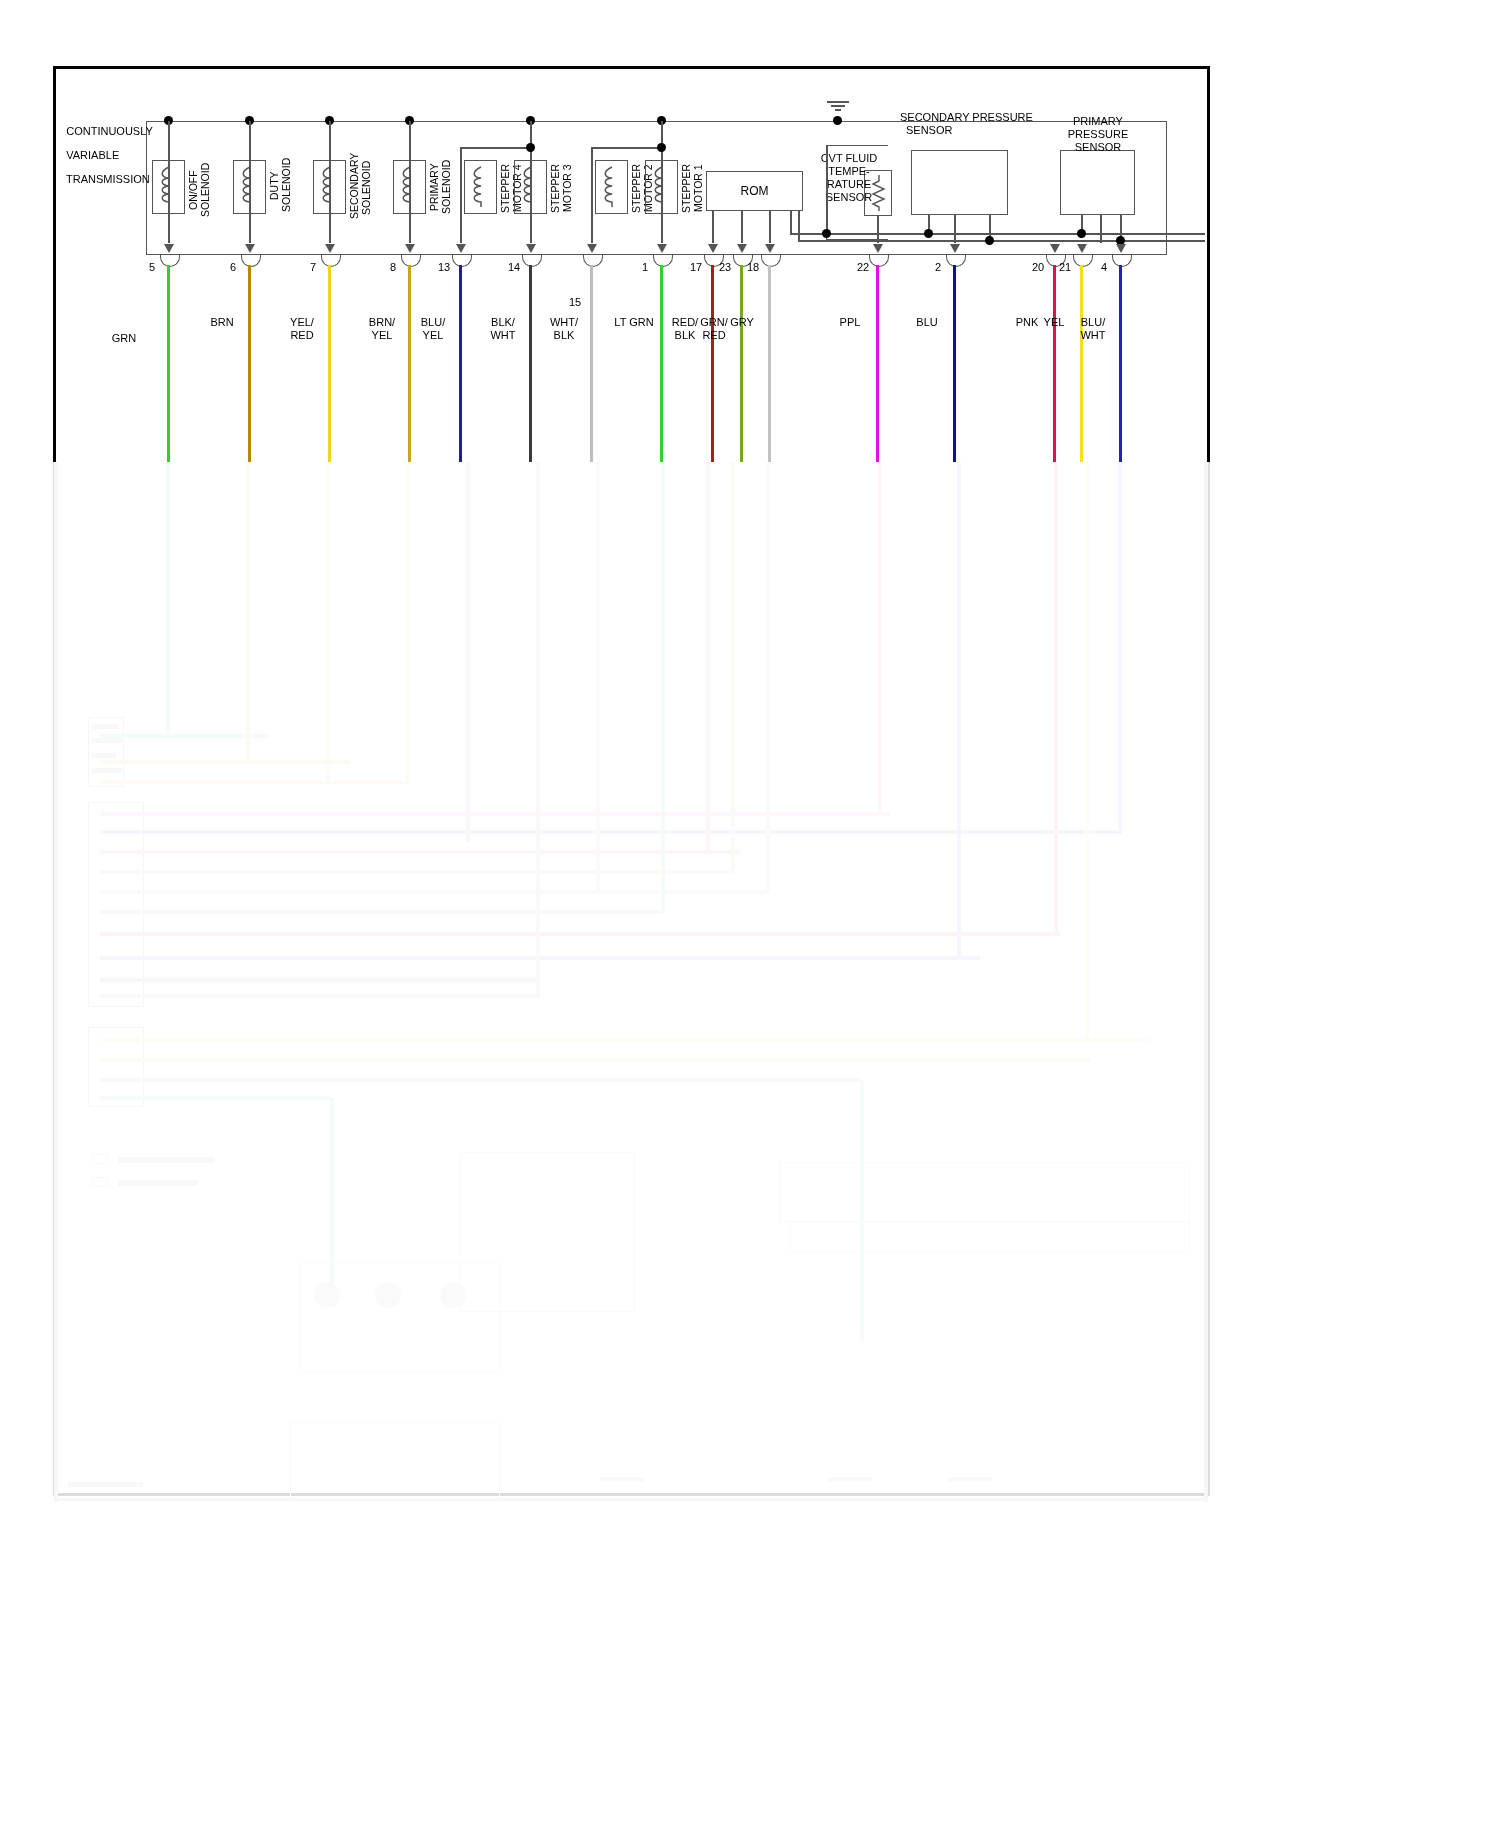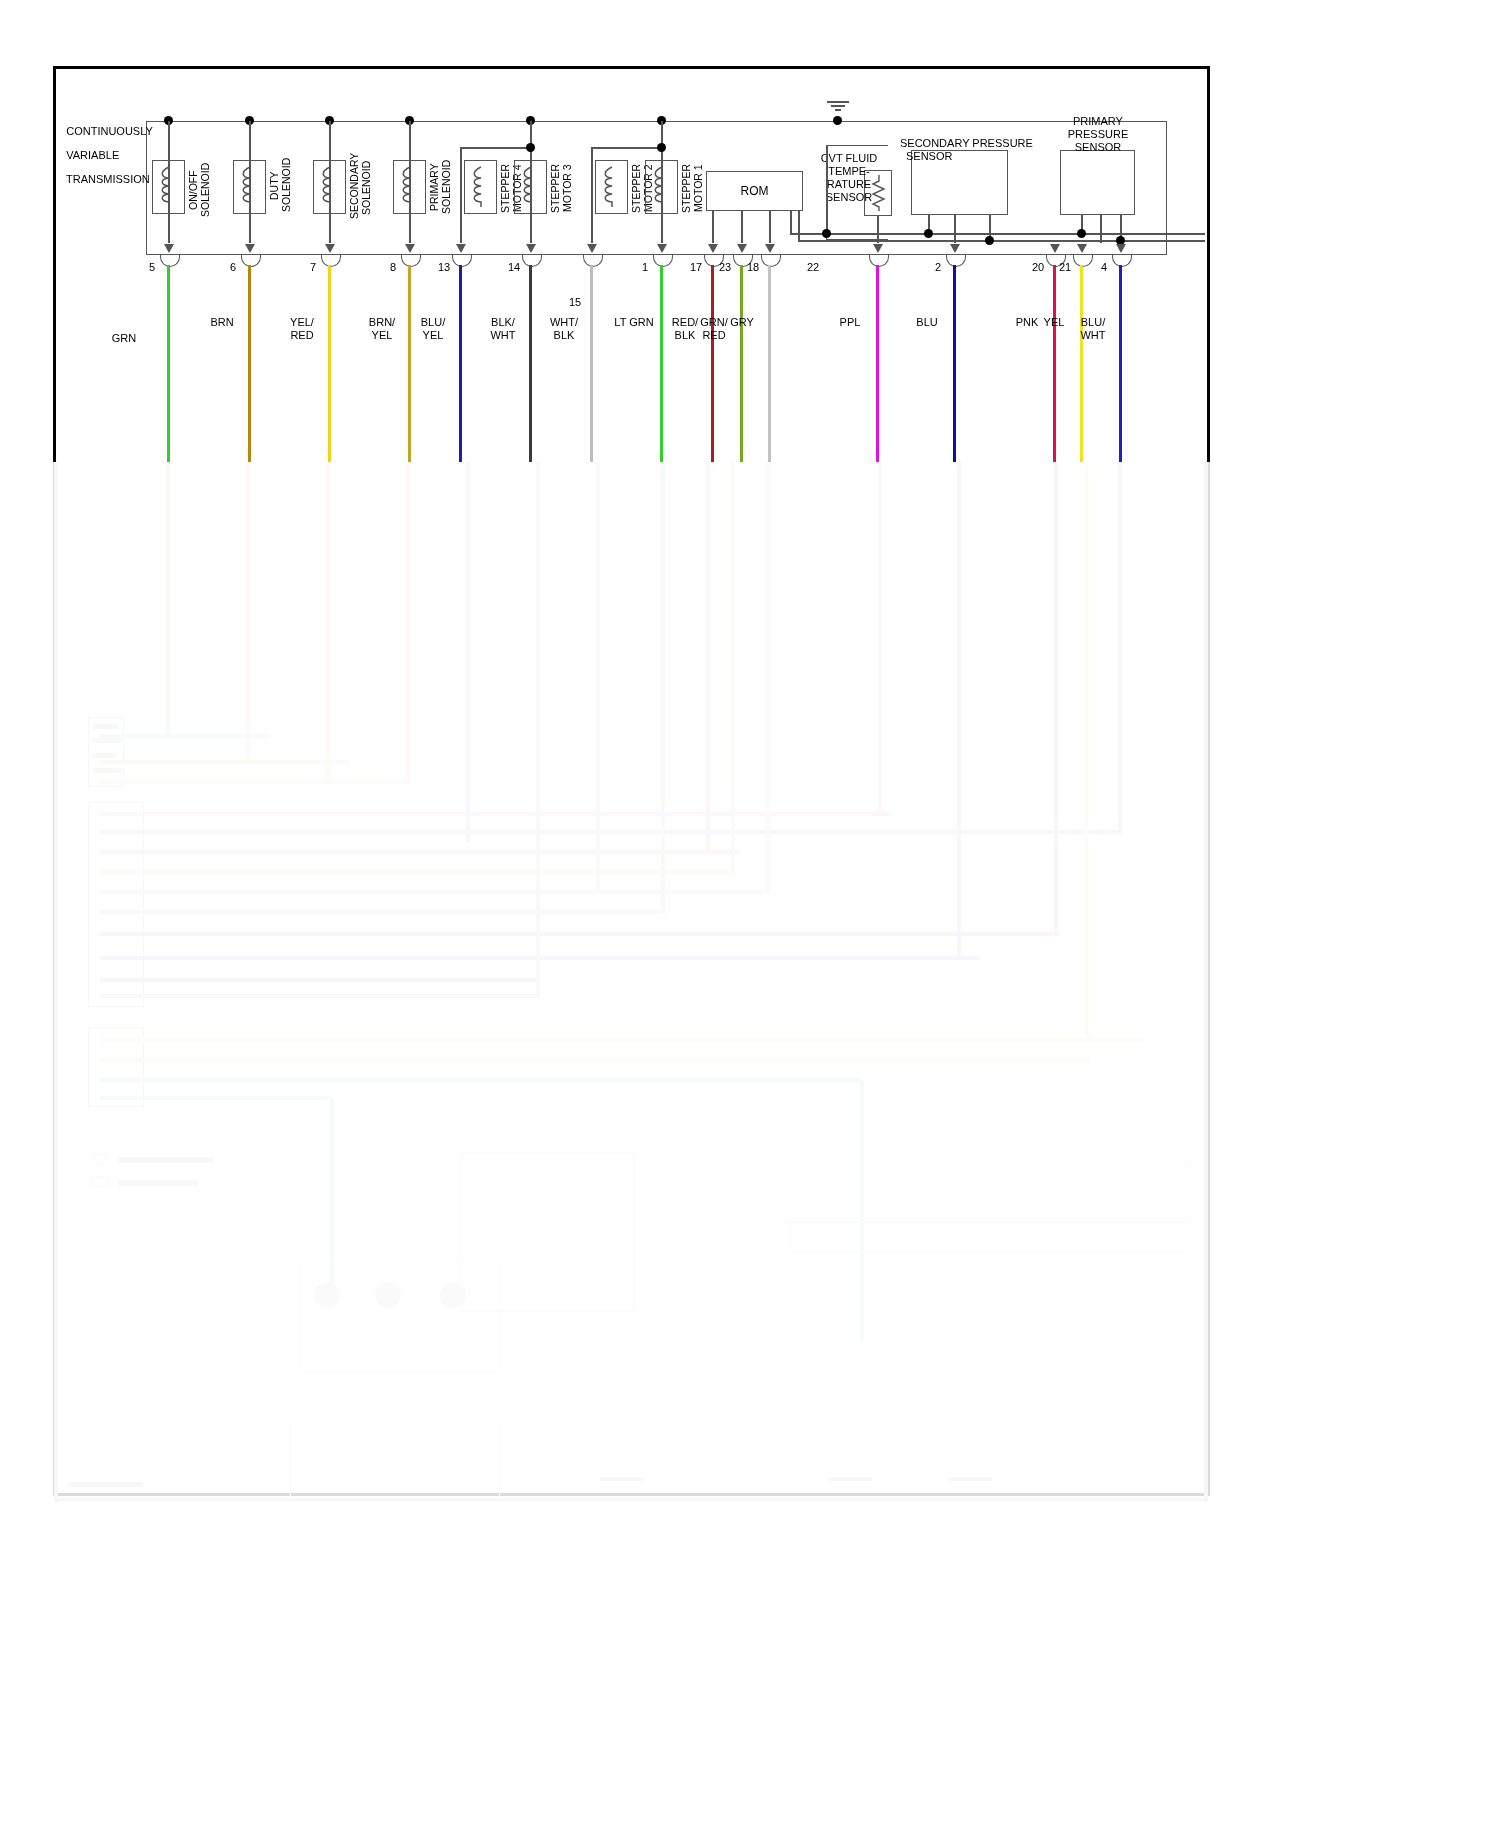--- a/index.html
+++ b/index.html
@@ -159,21 +159,21 @@
       <path d="M9 1 L9 7 L3 10 L14 15 L3 20 L14 25 L3 30 L9 33 L9 37" stroke="#555" stroke-width="1.4" fill="none"></path>
     </svg>
   <div class="lbl lbl-c" style="left:818px;top:152px;width:62px;font-size:11px;line-height:13px;">CVT FLUID<br>TEMPE-<br>RATURE<br>SENSOR</div>
 
   <div class="vline" style="left:877px;top:216px;height:27px;"></div>
 
   <div class="vline" style="left:826px;top:145px;height:88px;"></div>
   <div class="dot" style="left:822px;top:229px;"></div>
 
   <div class="box" style="left:911px;top:150px;width:97px;height:65px;"></div>
-  <div class="lbl lbl-c" style="left:900px;top:137px;width:120px;font-size:11px;line-height:13px;">SECONDARY PRESSURE<br><span style="display:inline-block;width:100%;text-align:left;padding-left:6px;">SENSOR</span></div>
+  <div class="lbl lbl-c" style="left:900px;top:111px;width:120px;font-size:11px;line-height:13px;">SECONDARY PRESSURE<br><span style="display:inline-block;width:100%;text-align:left;padding-left:6px;">SENSOR</span></div>
   <div class="vline" style="left:928px;top:215px;height:20px;"></div>
   <div class="dot" style="left:924px;top:229px;"></div>
   <div class="vline" style="left:954px;top:215px;height:28px;"></div>
   <div class="vline" style="left:989px;top:215px;height:27px;"></div>
   <div class="dot" style="left:985px;top:236px;"></div>
 
   <div class="box" style="left:1060px;top:150px;width:75px;height:65px;"></div>
   <div class="lbl lbl-c" style="left:1053px;top:115px;width:90px;font-size:11px;line-height:13px;">PRIMARY<br>PRESSURE<br>SENSOR</div>
   <div class="vline" style="left:1081px;top:215px;height:20px;"></div>
   <div class="dot" style="left:1077px;top:229px;"></div>
@@ -232,21 +232,21 @@
       <div class="pinno" style="left: 710px; top: 261px;">23</div>
       <div class="wire" style="left: 740px; top: 265px; height: 197px; background: rgb(119, 166, 31);"></div>
       <div class="wcolor" style="left: 691px; top: 316px;">GRN/<br>RED</div>
       <div class="arrow" style="left: 765px; top: 244px;"></div>
       <div class="cup" style="left: 761px; top: 255px;"></div>
       <div class="pinno" style="left: 738px; top: 261px;">18</div>
       <div class="wire" style="left: 768px; top: 265px; height: 197px; background: rgb(194, 194, 194);"></div>
       <div class="wcolor" style="left: 719px; top: 316px;">GRY</div>
       <div class="arrow" style="left: 873px; top: 244px;"></div>
       <div class="cup" style="left: 869px; top: 255px;"></div>
-      <div class="pinno" style="left: 798px; top: 261px;">22</div>
+      <div class="pinno" style="left: 848px; top: 261px;">22</div>
       <div class="wire" style="left: 876px; top: 265px; height: 197px; background: rgb(224, 16, 224);"></div>
       <div class="wcolor" style="left: 827px; top: 316px;">PPL</div>
       <div class="arrow" style="left: 950px; top: 244px;"></div>
       <div class="cup" style="left: 946px; top: 255px;"></div>
       <div class="pinno" style="left: 923px; top: 261px;">2</div>
       <div class="wire" style="left: 953px; top: 265px; height: 197px; background: rgb(16, 16, 160);"></div>
       <div class="wcolor" style="left: 904px; top: 316px;">BLU</div>
       <div class="arrow" style="left: 1050px; top: 244px;"></div>
       <div class="cup" style="left: 1046px; top: 255px;"></div>
       <div class="pinno" style="left: 1023px; top: 261px;">20</div>

